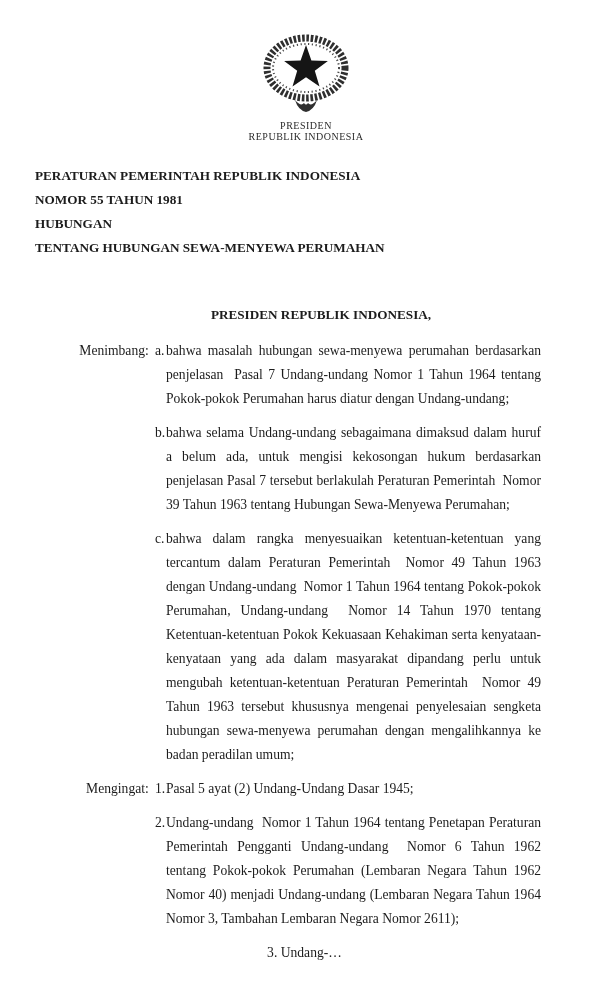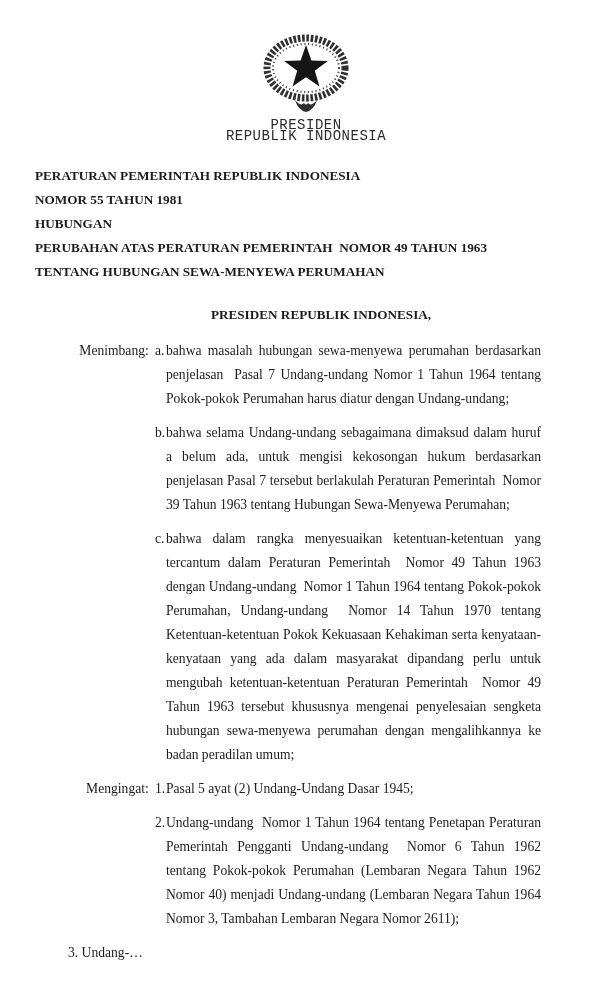--- a/index.html
+++ b/index.html
@@ -8,22 +8,22 @@
     width:612px;height:1008px;
     background:#ffffff;
     color:#1c1c1c;
     font-family:"Liberation Serif",serif;
     overflow:hidden;
   }
   
   .letterhead{position:absolute;top:31px;left:0;width:100%;text-align:center;}
   .emblem{display:block;margin:0 auto 5px auto;}
   .lh-text{
-    font-family:Liberation Mono, monospace;
-    font-size:14px;line-height:11px;letter-spacing:.5px;
+    font-family:Liberation Serif, serif;
+    font-size:10px;line-height:11px;letter-spacing:.5px;
     color:#2b2b2b;
   }
   
   .title-block{
     position:absolute;top:164px;left:35px;right:35px;
     text-align:left;font-weight:bold;
     font-size:13.2px;line-height:24px;
   }
   .tl{white-space:pre-wrap;}
   
@@ -39,21 +39,21 @@
   }
   .section{display:grid;grid-template-columns:77px 10px 1fr;}
   .sec-label{text-align:right;}
   .sec-colon{text-align:left;}
   .item{display:grid;grid-template-columns:11px 1fr;margin-bottom:10px;}
   .item .marker{text-align:left;}
   .item .text{
     text-align:justify;
     white-space:pre-wrap;
   }
-  .catchword{text-align:left;}
+  .catchword{text-align:center;}
 </style>
 </head>
 <body>
 
 <div class="page">
 
   <div class="letterhead">
     <svg class="emblem" width="100" height="84" viewBox="0 0 100 84">
       <ellipse cx="50" cy="37" rx="39" ry="30" fill="none" stroke="#2f2f2f" stroke-width="7" stroke-dasharray="2.6 1.7"></ellipse>
       <ellipse cx="50" cy="37" rx="33" ry="24" fill="none" stroke="#4a4a4a" stroke-width="2" stroke-dasharray="1.2 2.6"></ellipse>
@@ -63,21 +63,20 @@
     <div class="lh-text">
       <div>PRESIDEN</div>
       <div>REPUBLIK INDONESIA</div>
     </div>
   </div>
 
   <div class="title-block">
     <div class="tl">PERATURAN PEMERINTAH REPUBLIK INDONESIA</div>
     <div class="tl">NOMOR 55 TAHUN 1981</div>
     <div class="tl">HUBUNGAN</div>
-    <div class="tl">PERUBAHAN ATAS PERATURAN PEMERINTAH  NOMOR 49 TAHUN 1963</div>
     <div class="tl">TENTANG HUBUNGAN SEWA-MENYEWA PERUMAHAN</div>
   </div>
 
   <div class="salutation">PRESIDEN REPUBLIK INDONESIA,</div>
 
   <div class="body">
 
     <div class="section">
       <div class="sec-label">Menimbang</div>
       <div class="sec-colon">:</div>

